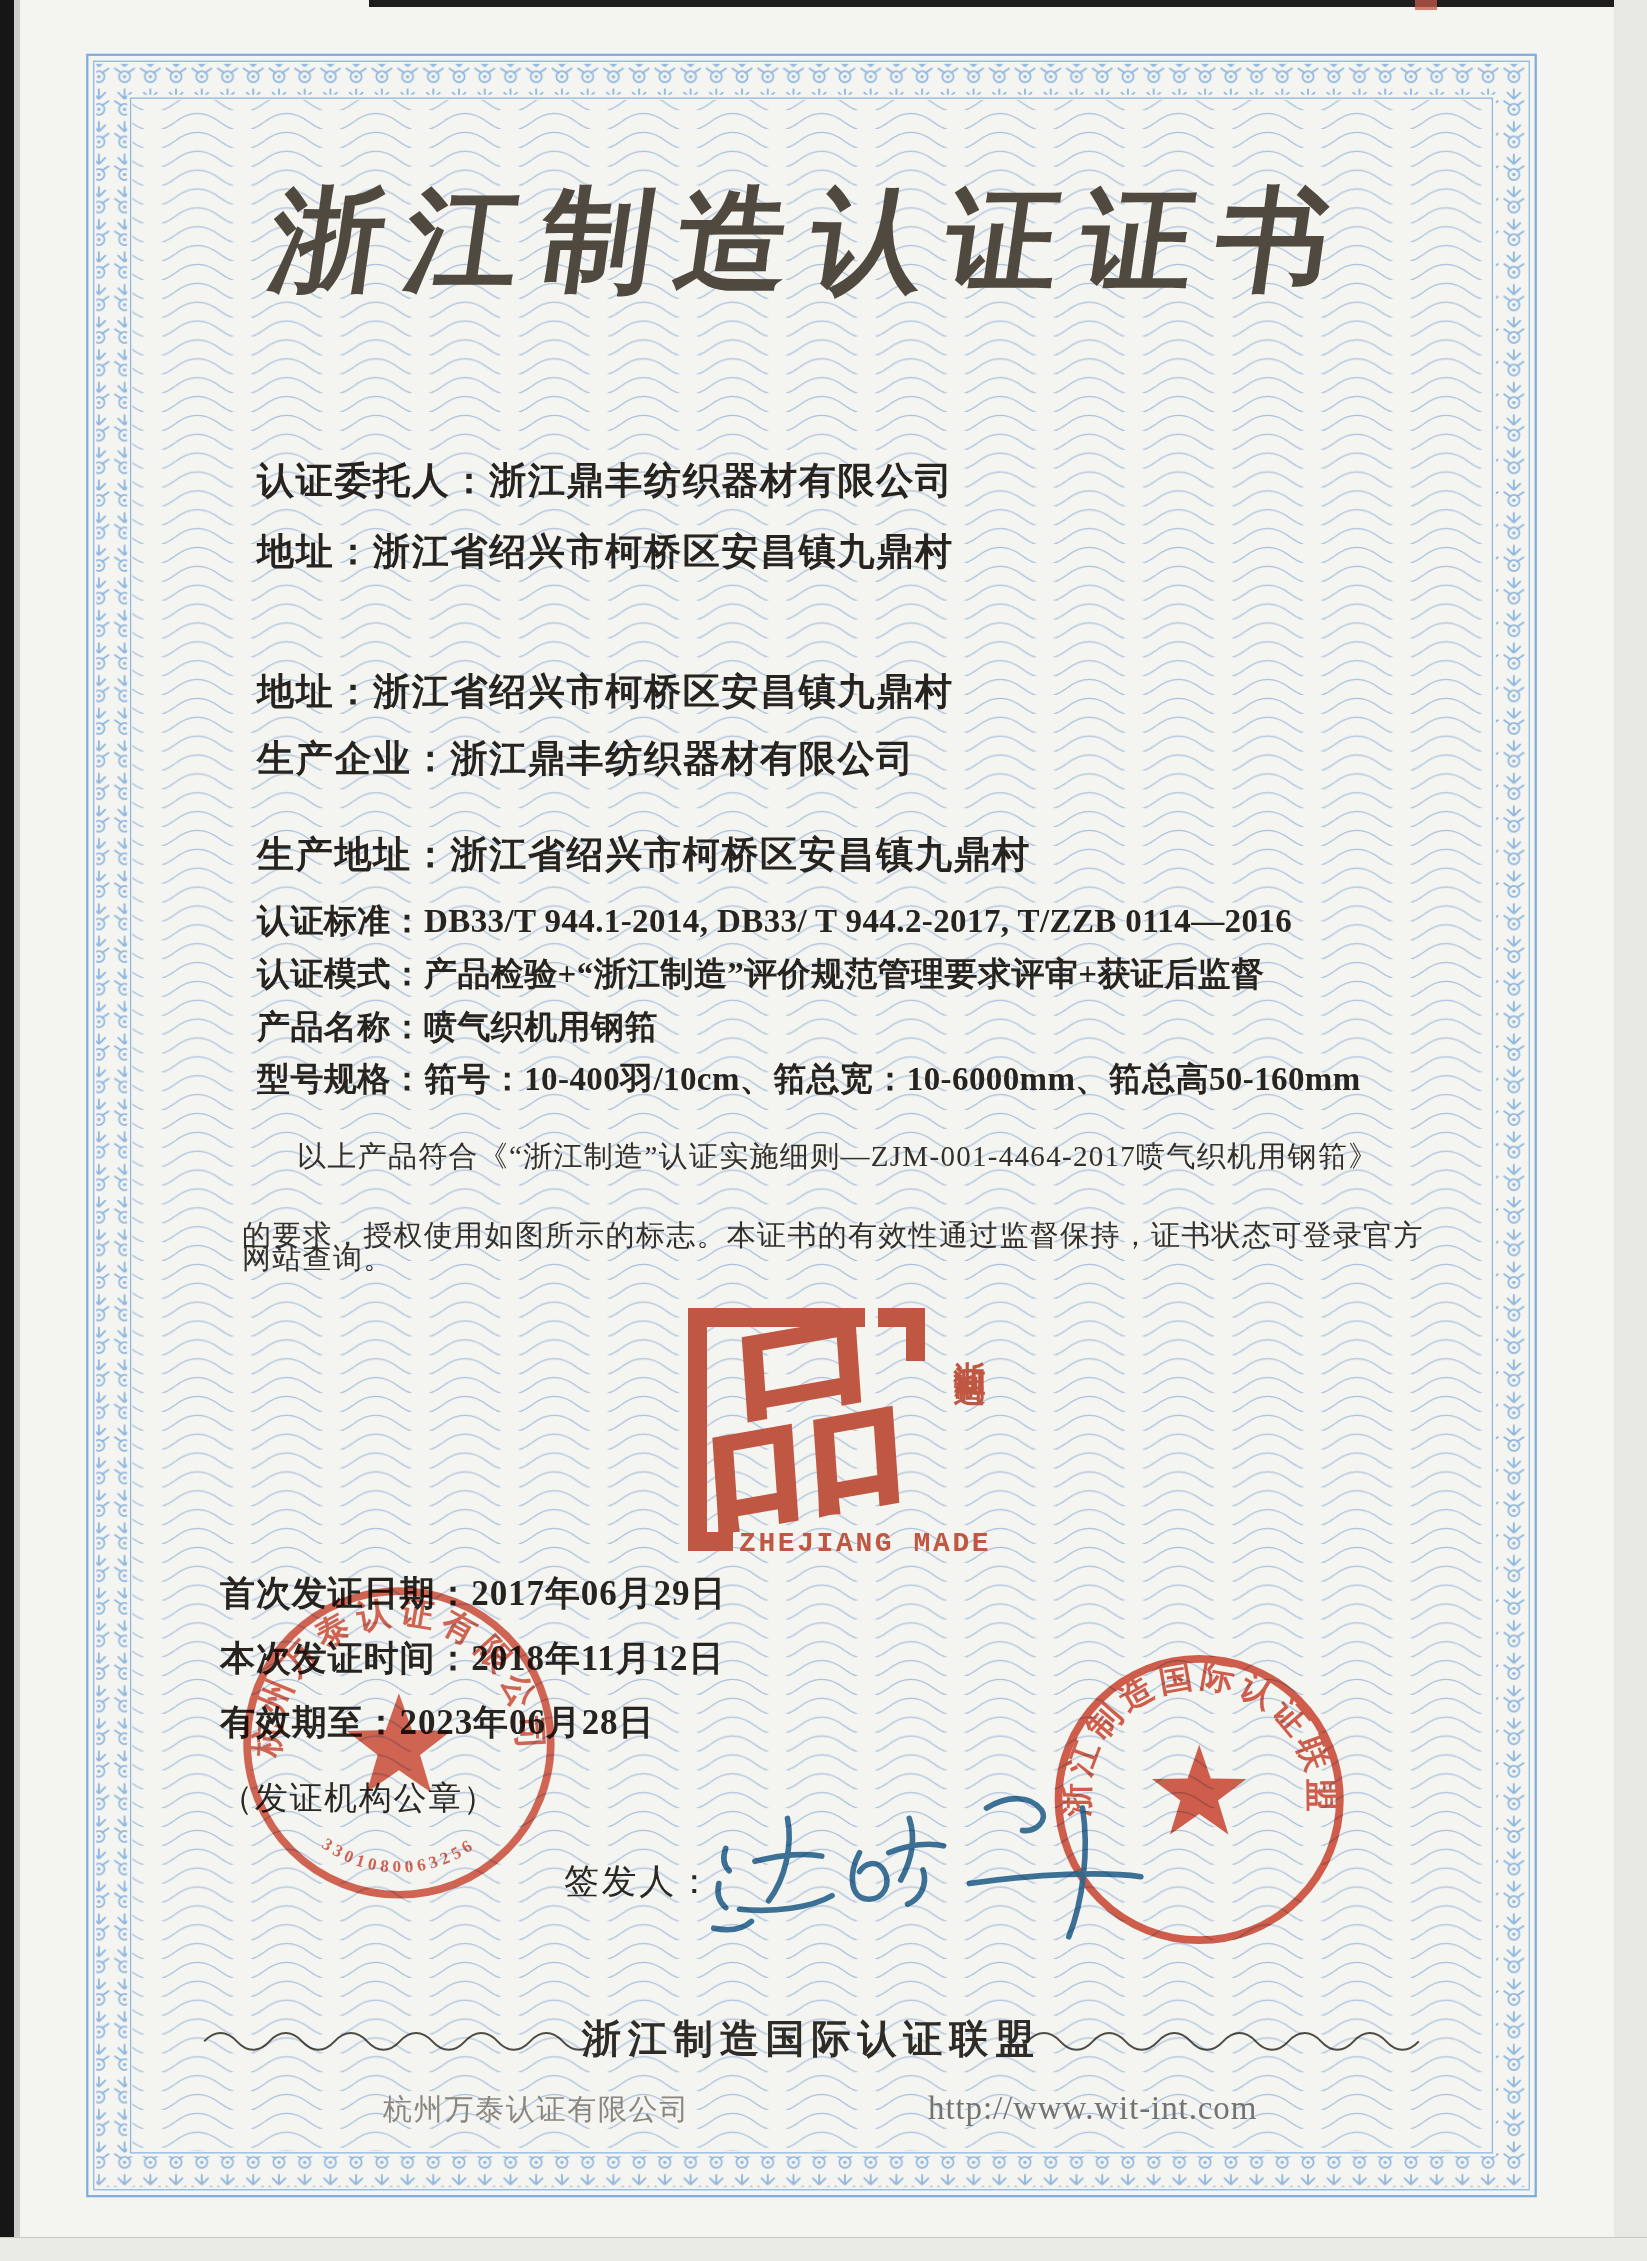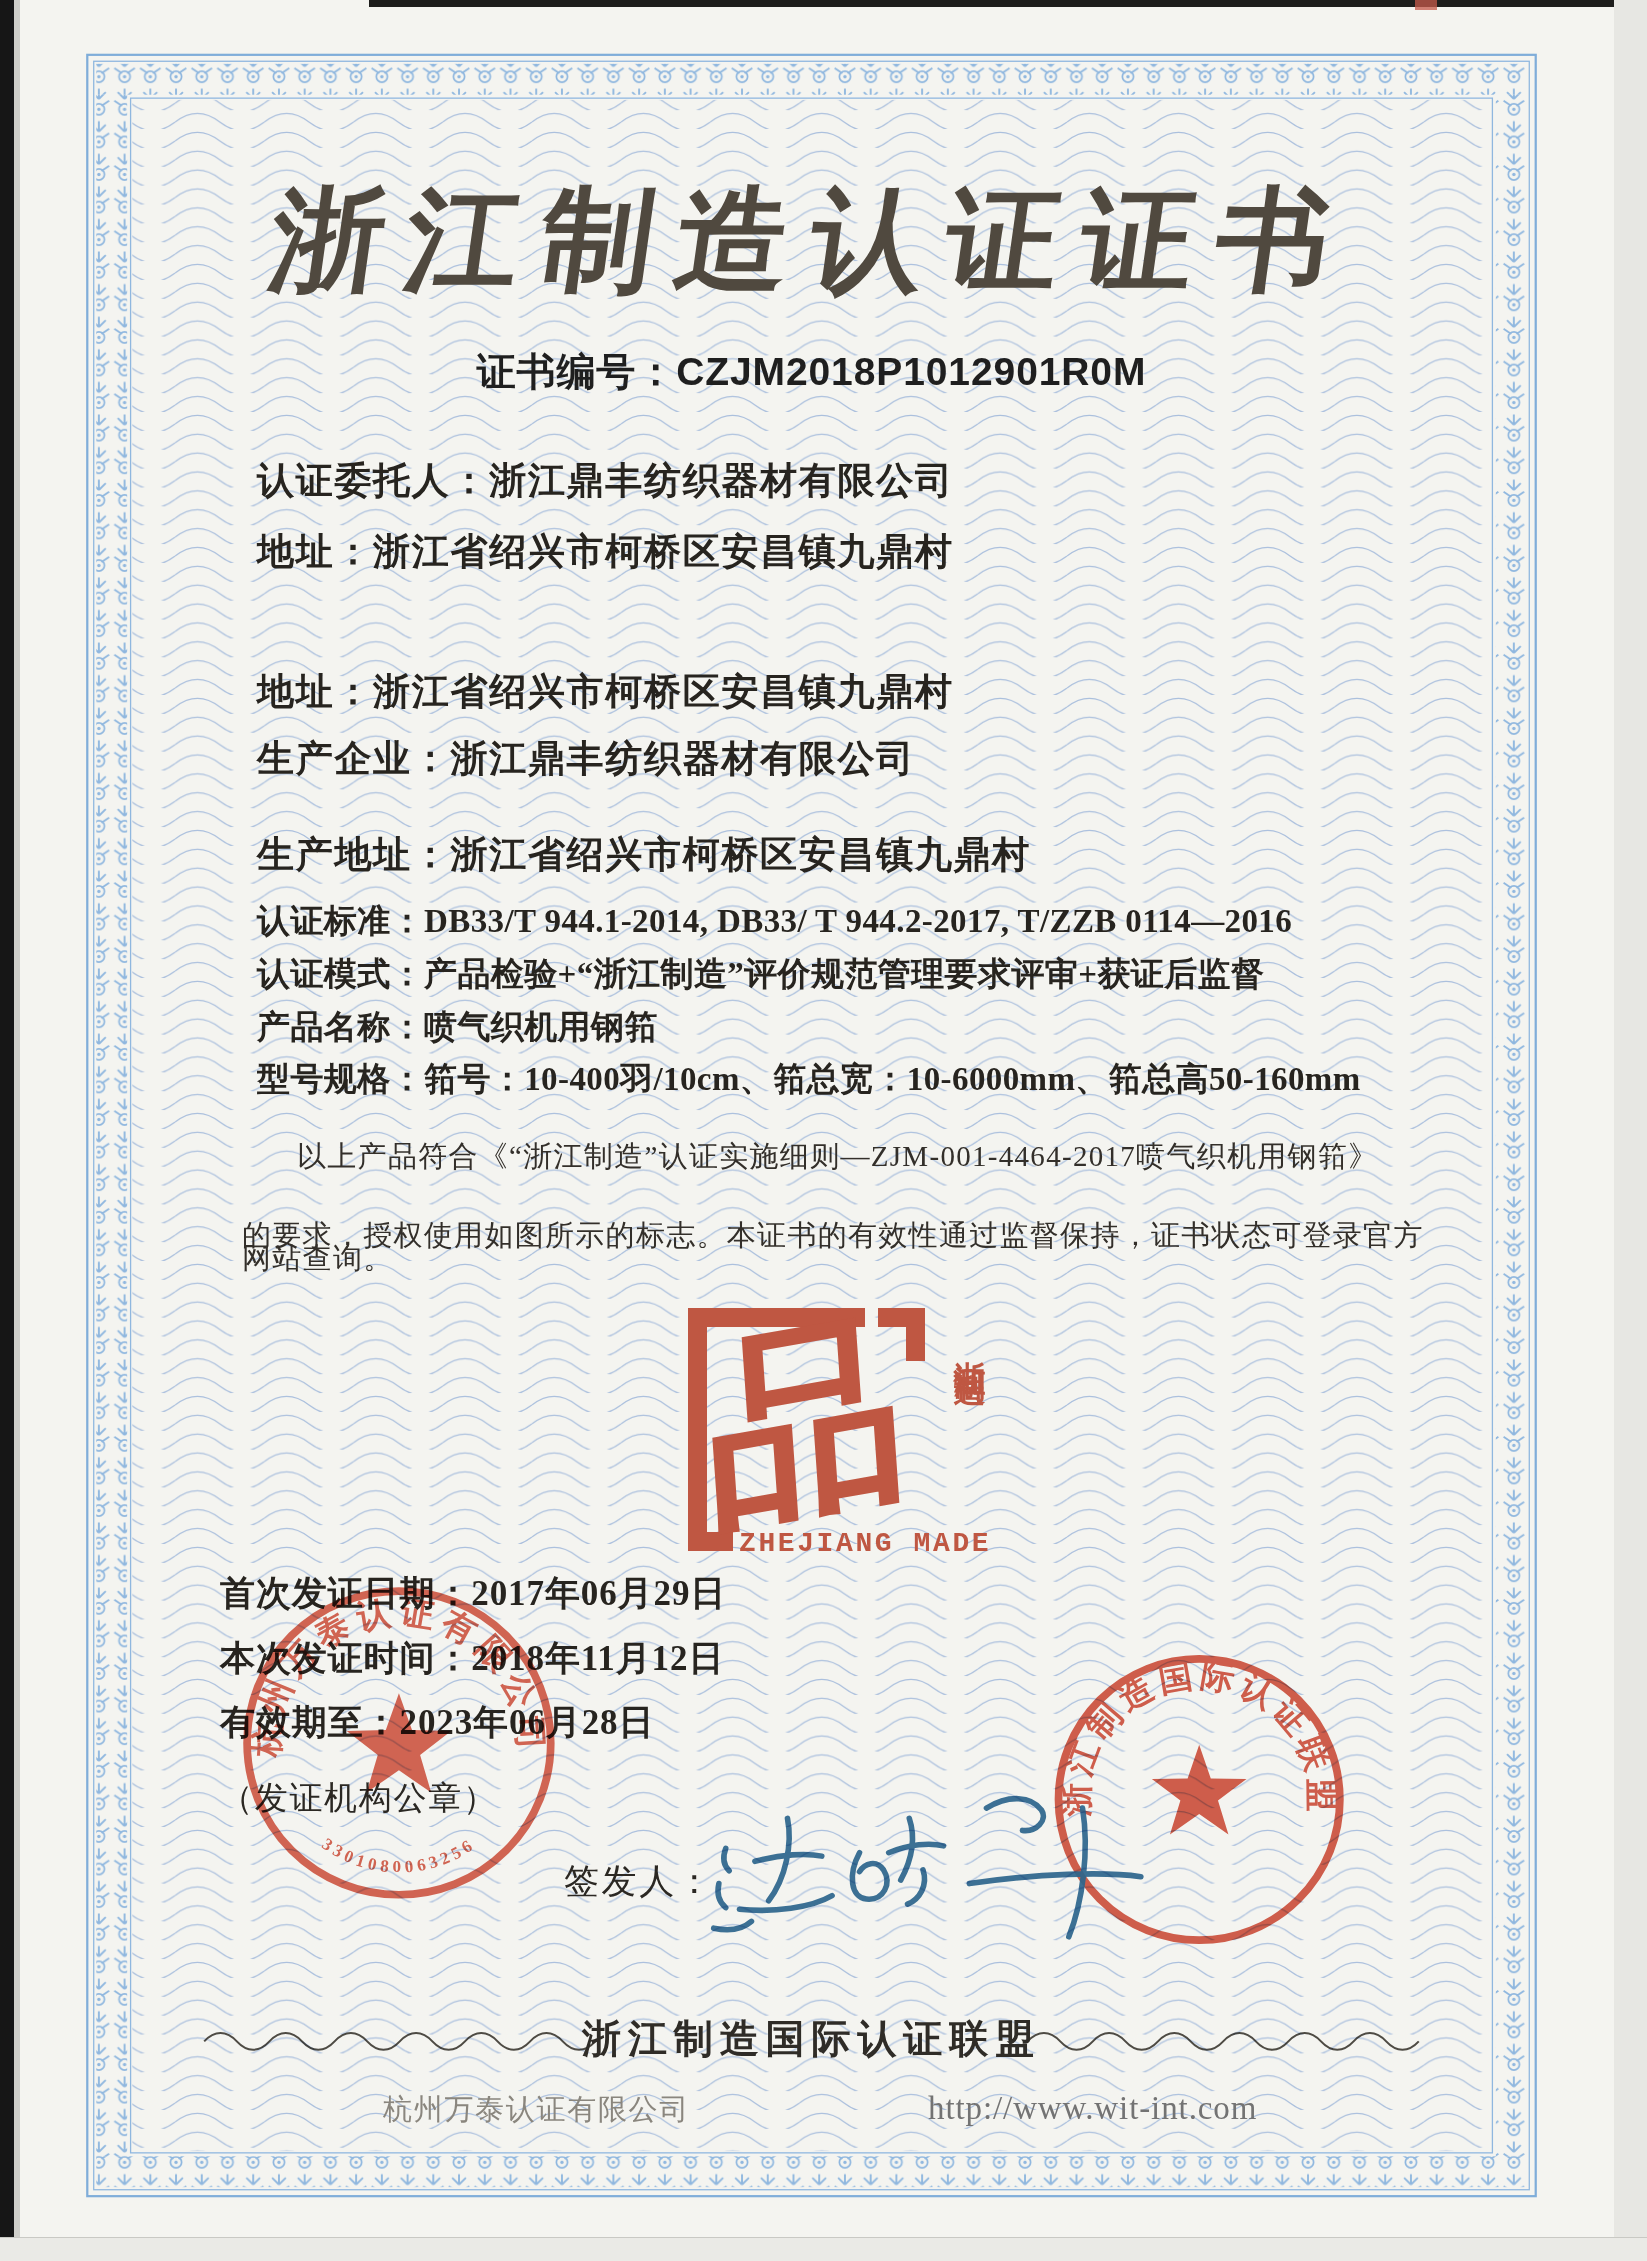--- a/index.html
+++ b/index.html
@@ -65,23 +65,20 @@
     <rect x="1.5" y="1.5" width="1689" height="2497" fill="none" stroke="#7fadd9" stroke-width="2.6"></rect>
     <rect x="9" y="9" width="1674" height="2482" fill="none" stroke="#8fb7df" stroke-width="1.5"></rect>
     <rect x="12" y="12" width="1668" height="36" fill="url(#floralPat)"></rect>
     <rect x="12" y="2452" width="1668" height="36" fill="url(#floralPat)"></rect>
     <rect x="12" y="48" width="36" height="2404" fill="url(#floralPat)"></rect>
     <rect x="1644" y="48" width="36" height="2404" fill="url(#floralPat)"></rect>
     <rect x="52" y="52" width="1588" height="2396" fill="none" stroke="#8fb7df" stroke-width="1.5"></rect>
   </svg>
 
   <div class="abs title">浙江制造认证证书</div>
-  <div class="abs certno">
-    <span>证书编号：</span><span>CZJM2018P1012901R0M</span>
-  </div>
 
   <div class="abs iline" style="top:456px">
     <span>认证委托人：</span><span>浙江鼎丰纺织器材有限公司</span></div>
   <div class="abs iline" style="top:527px">
     <span>地址：</span><span>浙江省绍兴市柯桥区安昌镇九鼎村</span></div>
   <div class="abs iline" style="top:667px">
     <span>地址：</span><span>浙江省绍兴市柯桥区安昌镇九鼎村</span></div>
   <div class="abs iline" style="top:734px">
     <span>生产企业：</span><span>浙江鼎丰纺织器材有限公司</span></div>
   <div class="abs iline" style="top:830px">

